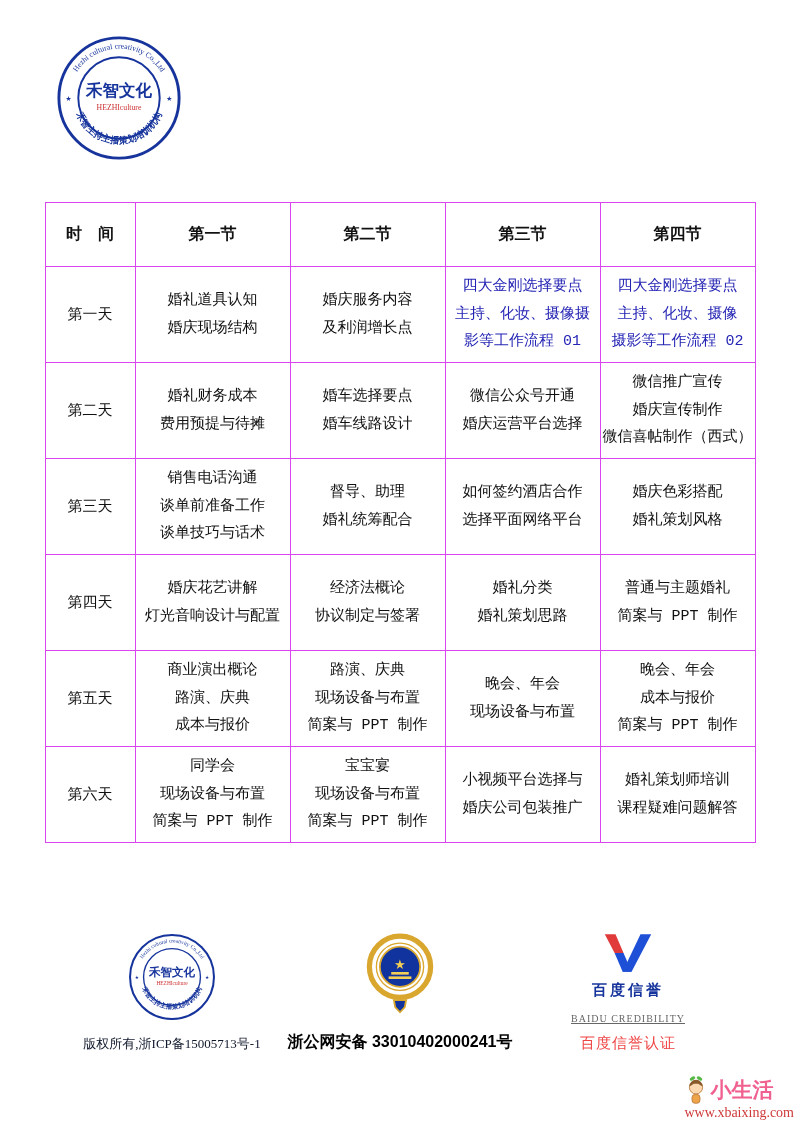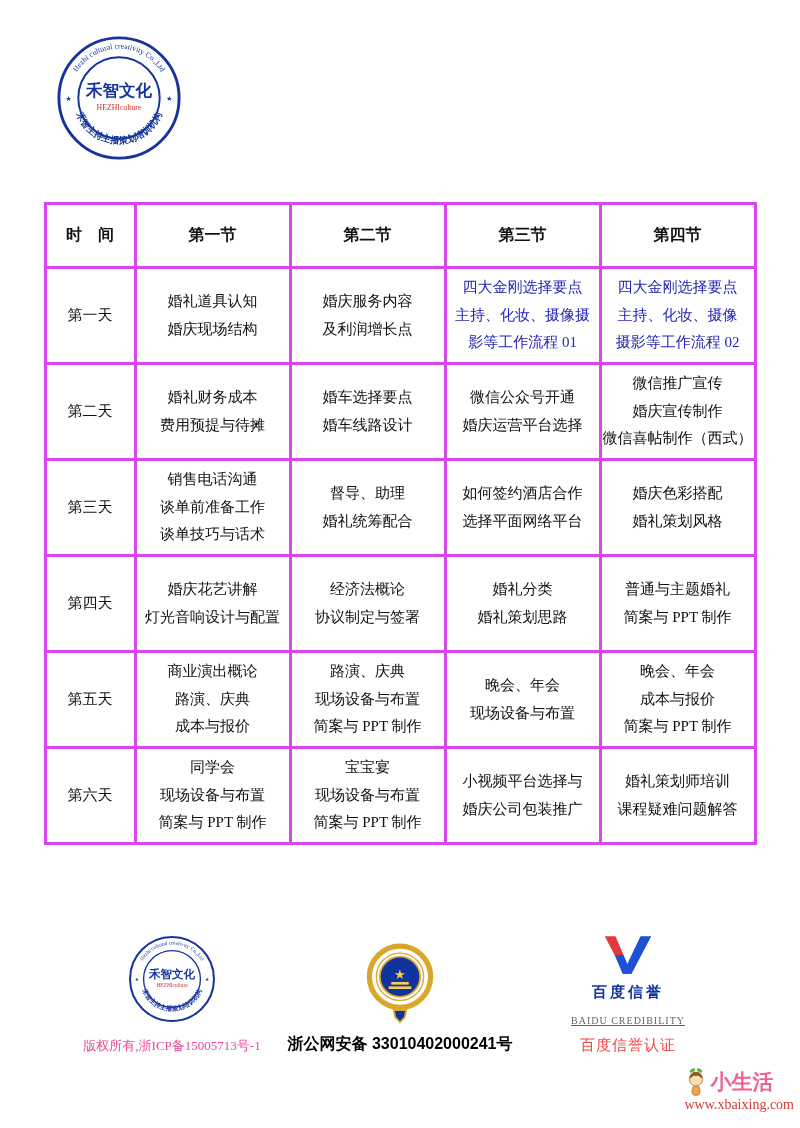--- a/index.html
+++ b/index.html
@@ -25,40 +25,40 @@
   .title{flex:1;text-align:center;font-size:45px;font-weight:bold;letter-spacing:1px;color:#000;}
   
   .logo-ring-text{font-size:8px;fill:var(--logo-blue);}
   .logo-ring-cn{font-size:9.5px;font-weight:bold;fill:var(--logo-blue);}
   .logo-name-cn{font-size:17px;font-weight:bold;fill:var(--logo-blue);text-anchor:middle;}
   .logo-name-en{font-size:8px;fill:#c33;text-anchor:middle;}
   .logo-side-star{font-size:7px;fill:var(--logo-blue);text-anchor:middle;}
   
   .table-wrap{margin-top:40px;display:flex;justify-content:center;}
   table.course{border-collapse:collapse;table-layout:fixed;width:710px;}
-  .course th,.course td{border:3px solid #d946ef;text-align:center;vertical-align:middle;padding:4px 0;}
+  .course th,.course td{border:1px solid #d946ef;text-align:center;vertical-align:middle;padding:4px 0;font-family:Liberation Mono, monospace;}
   .course thead th{height:64px;font-size:16px;font-weight:bold;}
   .course tbody tr{height:96px;}
   .course tbody th{font-size:15px;font-weight:normal;}
   .course td{font-size:15px;line-height:1.85;white-space:pre-line;}
   .course td.accent{color:var(--accent);}
   
   .footer{margin-top:86px;display:flex;justify-content:space-between;align-items:flex-end;padding:0 58px;}
   .footer-item{display:flex;flex-direction:column;align-items:center;width:232px;}
   .logo-small{width:88px;height:88px;}
-  .copyright{margin-top:14px;font-size:13px;color:#ec4899;text-align:center;}
+  .copyright{margin-top:14px;font-size:13px;color:#0f172a;text-align:center;}
   .badge{width:84px;height:84px;}
   .badge-star{font-size:15px;text-anchor:middle;}
-  .police{margin-top:10px;font-size:16px;font-weight:bold;font-family:"Liberation Sans","DejaVu Sans",sans-serif;color:#000;}
+  .police{margin-top:18px;font-size:16px;font-weight:bold;font-family:"Liberation Sans","DejaVu Sans",sans-serif;color:#000;}
   .baidu-logo{width:58px;height:50px;}
   .baidu-cn{font-size:15px;font-weight:bold;color:var(--logo-blue);letter-spacing:3px;margin-top:2px;}
   .baidu-en{font-size:10px;color:#666;letter-spacing:1px;margin-top:13px;text-decoration:underline;}
   .baidu-cert{font-size:15px;color:#ef4444;margin-top:10px;letter-spacing:1px;}
   
-  .watermark{position:absolute;right:6px;bottom:16px;}
+  .watermark{position:absolute;right:6px;bottom:8px;}
   .wm-top{display:flex;align-items:center;gap:2px;}
   .wm-brand{font-size:21px;font-weight:bold;color:var(--wm-pink);font-family:"Liberation Sans","DejaVu Sans",sans-serif;}
   .wm-url{font-size:14px;color:var(--wm-red);line-height:1.1;}
 </style>
 </head>
 <body>
 
 <div class="page">
 
   <div class="header">

